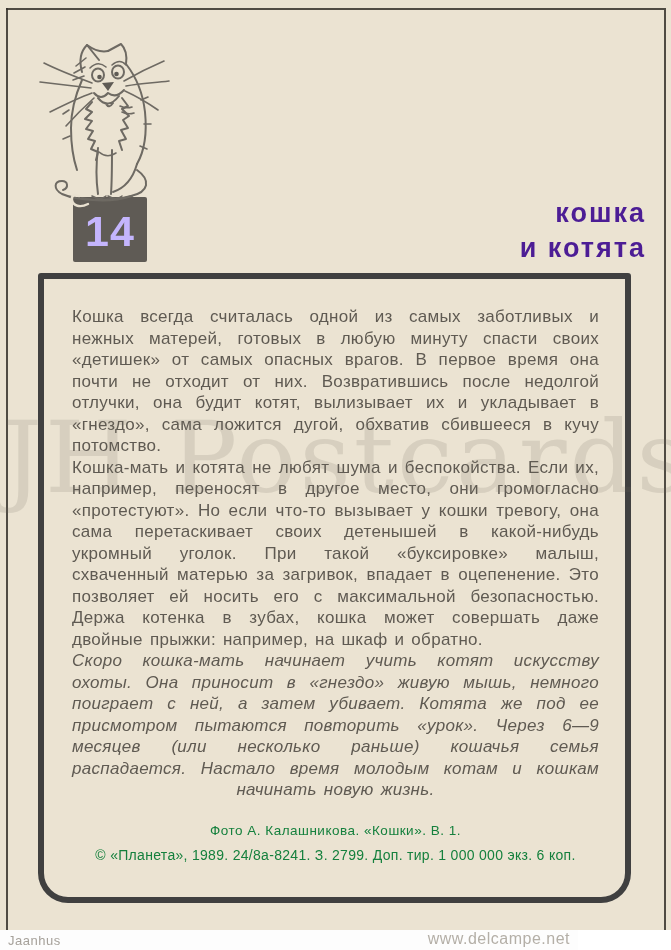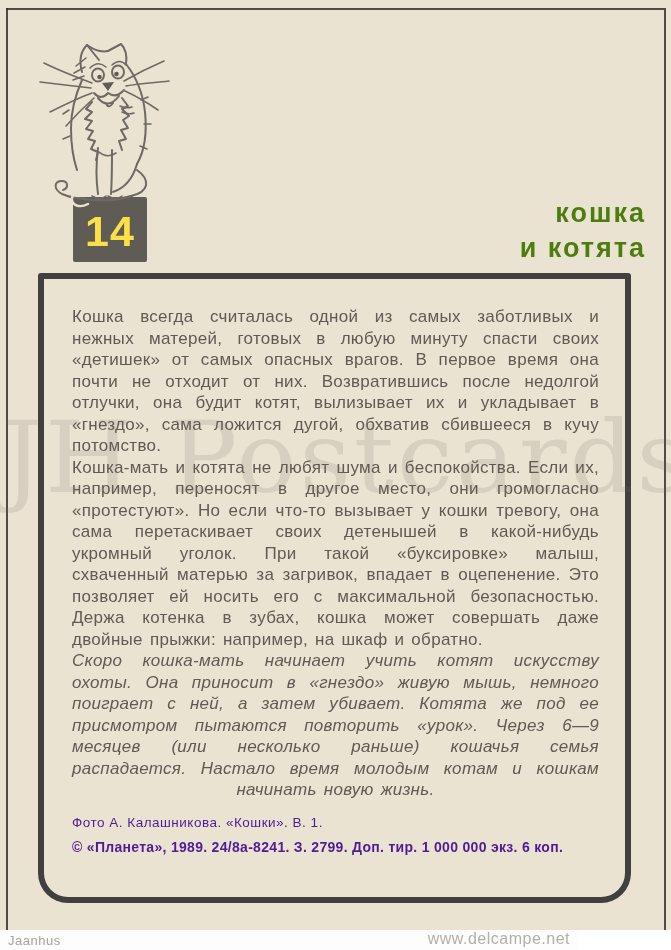--- a/index.html
+++ b/index.html
@@ -23,49 +23,49 @@
   .cat .fill { fill: #5f5b55; stroke: none; }
   .cat .cream { stroke: #e9e1d0; stroke-width: 2.4; }
 
   
   .badge {
     position: absolute; left: 73px; top: 197px; width: 74px; height: 65px;
     background: #5f5b55; border-radius: 2px; z-index: 2;
     display: flex; align-items: center; justify-content: center;
   }
   .badge span {
-    color: #fde047; font-size: 43px; font-weight: 700; letter-spacing: 1px;
+    color: #c4b5fd; font-size: 43px; font-weight: 700; letter-spacing: 1px;
     padding-top: 4px;
   }
 
   
   .title {
     position: absolute; right: 25px; top: 196px; text-align: right;
-    color: #4d7c0f; font-weight: 700; font-size: 27px; line-height: 35px;
+    color: #4c1d95; font-weight: 700; font-size: 27px; line-height: 35px;
     letter-spacing: 2px; z-index: 2;
   }
 
   
   .frame {
     position: absolute; left: 38px; top: 273px; width: 593px; height: 630px;
     border: 6px solid #404040; border-radius: 3px 3px 30px 30px;
     box-sizing: border-box; z-index: 1;
     display: flex; flex-direction: column;
     padding: 27px 26px 26px 28px;
   }
   .bodytext {
     color: #5f5a52; font-size: 17px; line-height: 21.5px;
     text-align: justify; letter-spacing: .3px; word-spacing: 2px;
   }
   .bodytext p { margin: 0; }
   .bodytext p.center-last { text-align-last: center; font-style: italic; }
 
-  .imprint { margin-top: auto; text-align: left; color: #4c1d95; }
+  .imprint { margin-top: auto; text-align: center; color: #15803d; }
   .imprint .l1 { font-size: 13.5px; letter-spacing: .5px; margin-bottom: 9px; }
-  .imprint .l2 { font-size: 14px;   letter-spacing: .3px; margin-bottom: 16px; font-weight: bold; }
+  .imprint .l2 { font-size: 14px;   letter-spacing: .3px; margin-bottom: 8px; }
   .imprint .l3 { font-size: 14.5px; letter-spacing: 1.3px; font-weight: 400; }
 
   
   .wm-center {
     position: absolute; left: 2px; top: 398px; z-index: 50;
     font-family: "DejaVu Serif", serif; font-size: 100px; line-height: 120px;
     letter-spacing: 3px; white-space: nowrap;
     color: rgba(110, 104, 95, 0.16); pointer-events: none;
   }
   .strip {

